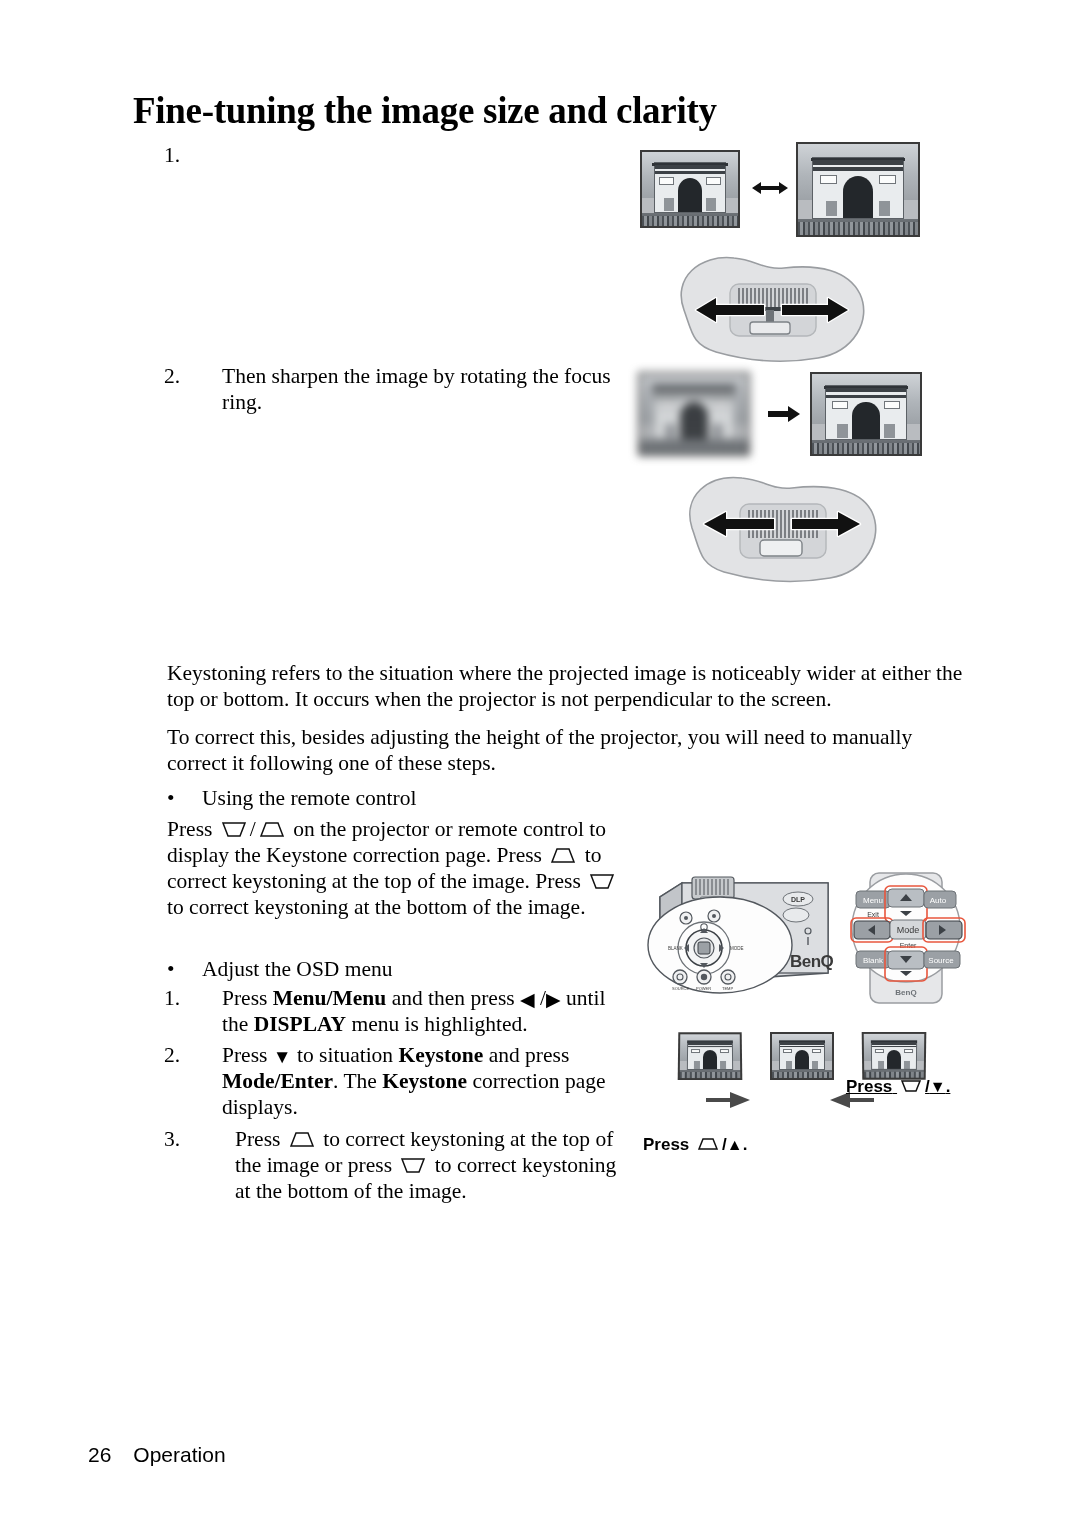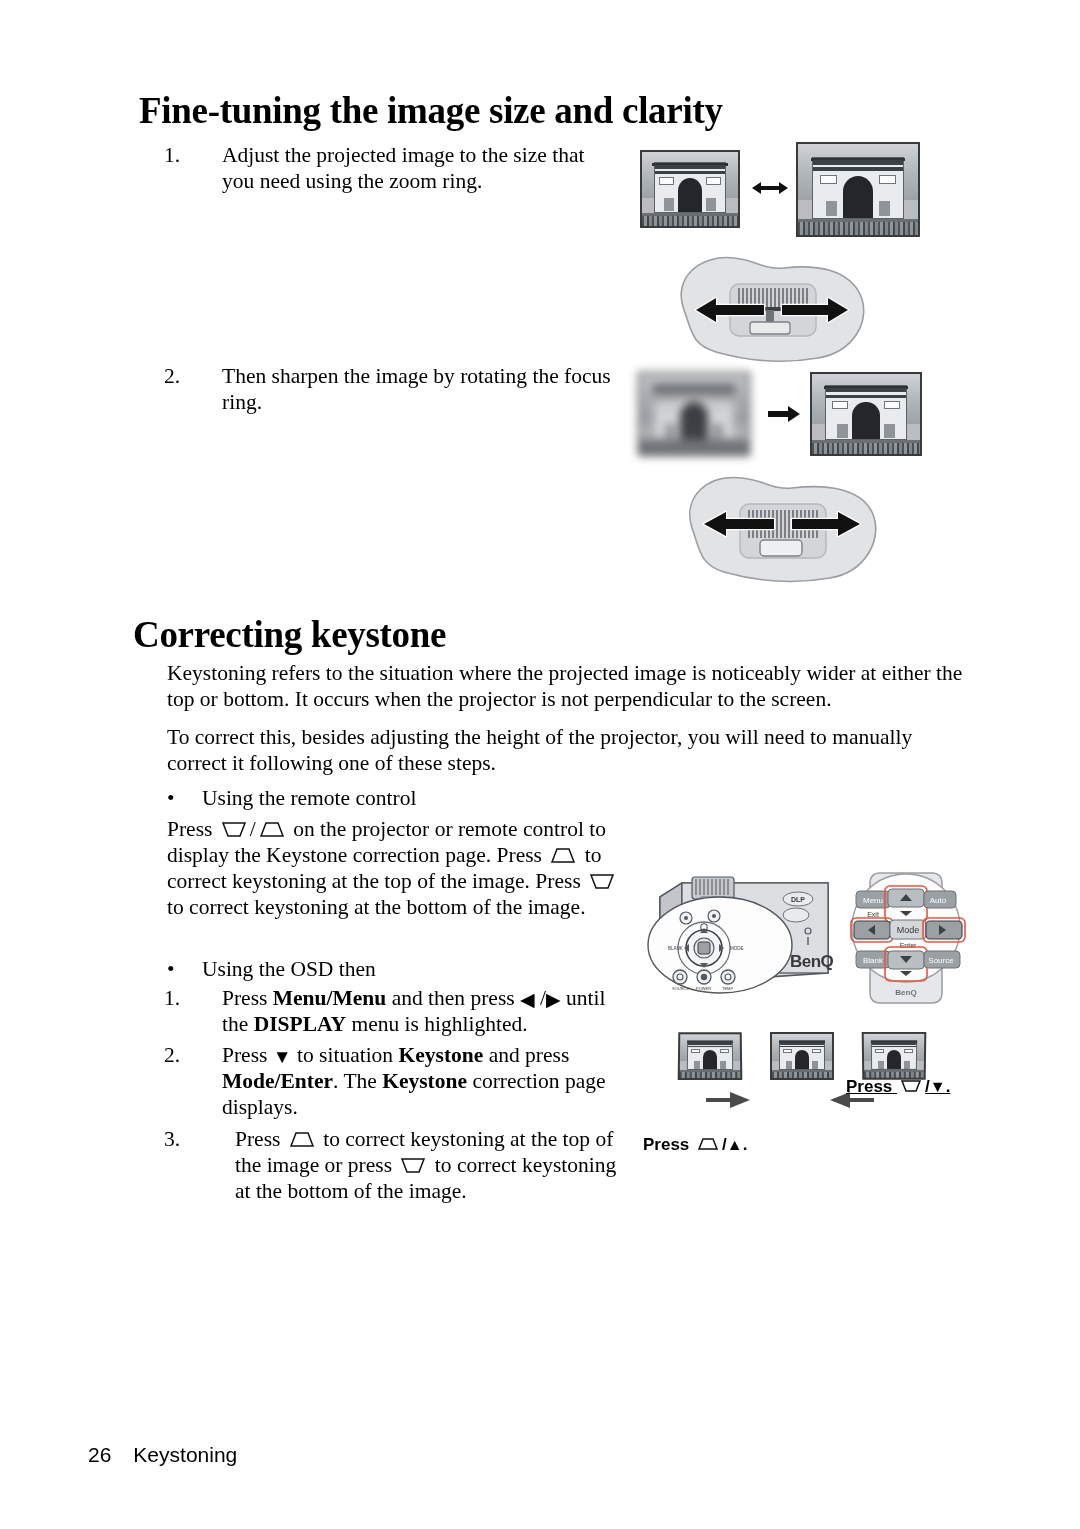--- a/index.html
+++ b/index.html
@@ -23,21 +23,21 @@
 
   
   .h1 {
     position: absolute;
     font-family: "Liberation Serif", serif;
     font-weight: bold;
     font-size: 37px;
     letter-spacing: -0.3px;
     white-space: nowrap;
   }
-  #heading-fine-tuning { left: 133px; top: 89px; margin-left: 6px; }
+  #heading-fine-tuning { left: 133px; top: 89px; }
   #heading-correcting  { left: 133px; top: 613px; }
 
   
   .body-text {
     position: absolute;
     font-family: "Liberation Serif", serif;
     font-size: 21.5px;
     line-height: 26px;
   }
 
@@ -207,21 +207,20 @@
   }
 </style>
 </head>
 <body>
 
 <div class="page">
 
   <div class="h1" id="heading-fine-tuning">Fine-tuning the image size and clarity</div>
 
   <div class="num" id="step1-num">1.</div>
-  <div class="body-text" id="step1-text">Adjust the projected image to the size that you need using the zoom ring.</div>
 
   <div class="fig" style="left:640px; top:150px;">
     <div class="arc" style="width:100px;height:78px;">
       <div class="sky"></div>
         <div class="ground"></div>
       <div class="mon">
           <div class="cornice"></div>
           <div class="attic"></div>
           <div class="attic2"></div>
         <div class="panelL"></div>
@@ -364,21 +363,20 @@
         <path d="M22,56 L44,44 L44,51 L92,51 L92,61 L44,61 L44,68 Z" fill="#111" stroke="#fff" stroke-width="2.6" stroke-linejoin="round"></path>
         <path d="M22,56 L44,44 L44,51 L92,51 L92,61 L44,61 L44,68 Z" fill="#111"></path>
       </g>
       <g>
         <path d="M178,56 L156,44 L156,51 L110,51 L110,61 L156,61 L156,68 Z" fill="#111" stroke="#fff" stroke-width="2.6" stroke-linejoin="round"></path>
         <path d="M178,56 L156,44 L156,51 L110,51 L110,61 L156,61 L156,68 Z" fill="#111"></path>
       </g>
     </svg>
   </div>
 
-  <div class="h1" id="heading-correcting">Correcting keystone</div>
 
   <div class="body-text" id="keystone-p2">To correct this, besides adjusting the height of the projector, you will need to manually correct it following one of these steps.</div>
   <div class="body-text" id="keystone-p1">Keystoning refers to the situation where the projected image is noticeably wider at either the top or bottom. It occurs when the projector is not perpendicular to the screen.</div>
 
   <div class="bullet" id="bullet-remote-dot">•</div>
   <div class="bullet" id="bullet-remote-label">Using the remote control</div>
 
   <div class="body-text" id="remote-para">
     <span>Press</span>
     <span class="gl">
@@ -399,21 +397,21 @@
     <span>to correct keystoning at the top of the image. Press</span>
     <span class="gl">
       <svg width="26" height="17" viewBox="0 0 26 17">
           <path d="M2 2 L24 2 L19 15 L7 15 Z" fill="none" stroke="#111" stroke-width="1.5"></path>
         </svg>
     </span>
     <span>to correct keystoning at the bottom of the image.</span>
   </div>
 
   <div class="bullet" id="bullet-osd-dot">•</div>
-  <div class="bullet" id="bullet-osd-label">Using the OSD then</div>
+  <div class="bullet" id="bullet-osd-label">Adjust the OSD menu</div>
 
   <div class="num" id="osd1-num">1.</div>
   <div class="body-text" id="osd1-text">
     <span>Press </span><b>Menu/Menu</b><span> and then press </span><span class="tri">◀</span> <span>/</span><span class="tri">▶</span><span> until the </span><b>DISPLAY</b><span> menu is highlighted.</span>
   </div>
 
   <div class="num" id="osd2-num">2.</div>
   <div class="body-text" id="osd2-text">
     <span>Press </span><span class="tri">▼</span><span> to situation </span><b>Keystone</b><span> and press </span><b>Mode/Enter</b><span>. The </span><b>Keystone</b><span> correction page displays.</span>
   </div>
@@ -614,16 +612,16 @@
   <div class="press-caption" id="press-down">
     <span>Press</span>
     <span class="gl" style="vertical-align:-1px;">
       <svg width="22" height="14" viewBox="0 0 22 14">
           <path d="M2 2 L20 2 L16 12 L6 12 Z" fill="none" stroke="#111" stroke-width="1.5"></path>
         </svg>
     </span><span>/</span><span style="font-size:16px;">▼</span><span>.</span>
   </div>
 
   <div id="footer">
-    <span class="pg">26</span><span>Keystoning</span>
+    <span class="pg">26</span><span>Operation</span>
   </div>
 
 </div>
 
 </body></html>

